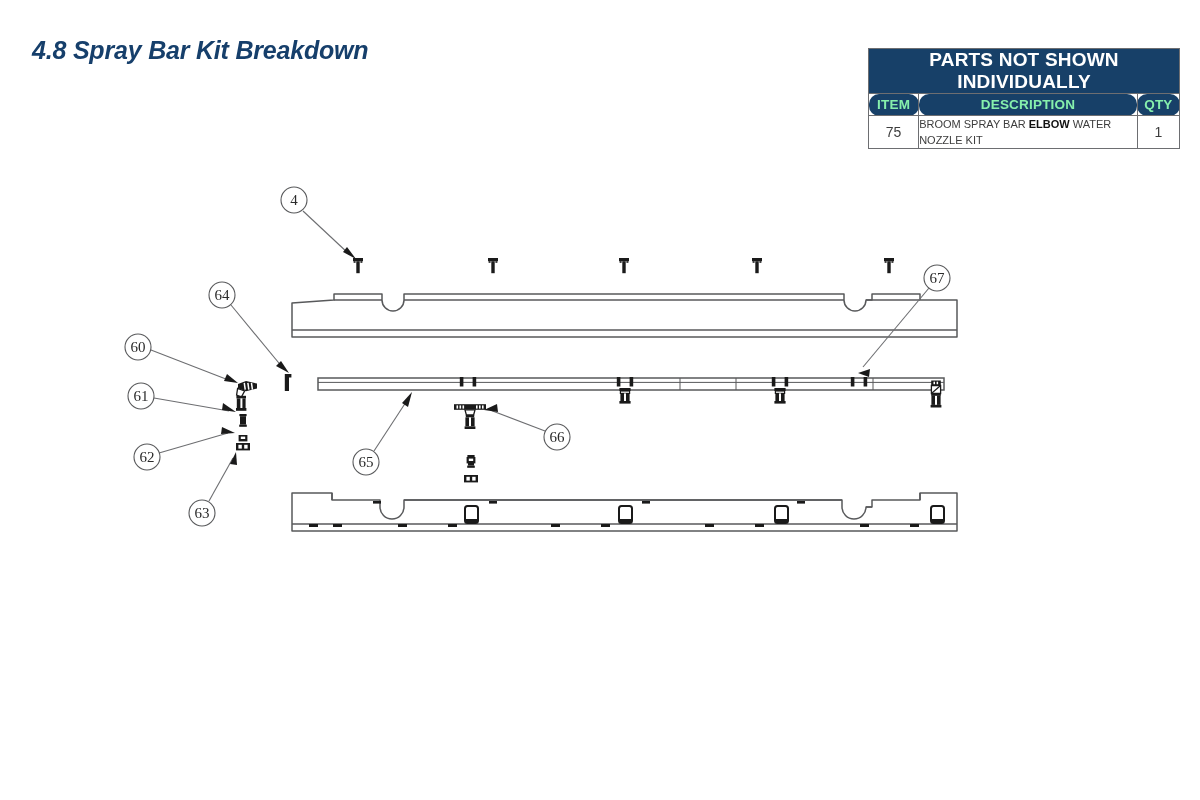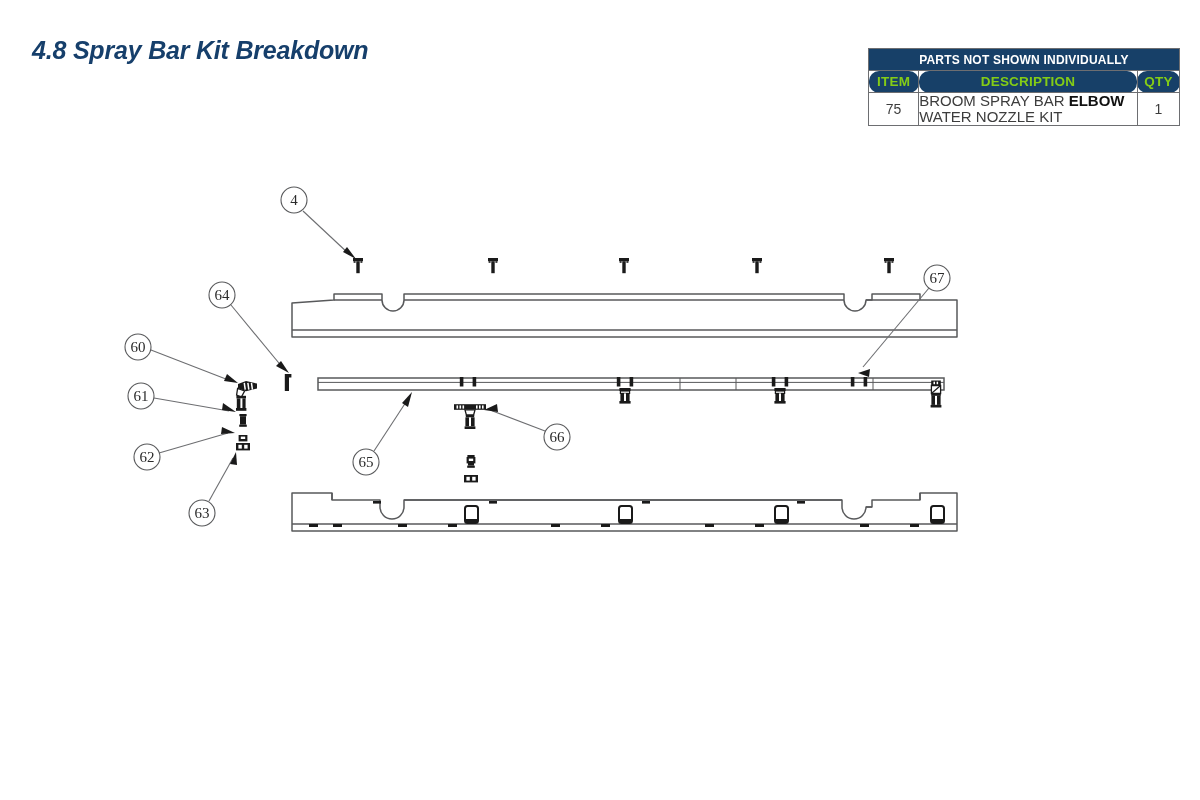--- a/index.html
+++ b/index.html
@@ -40,49 +40,49 @@
     table-layout: fixed;
   }
   #parts-table td, #parts-table th {
     border: 1px solid #6d6e71;
     padding: 0;
     vertical-align: middle;
   }
   .tbl-title {
     background: #174068;
     color: #ffffff;
-    font-size: 12px;
+    font-size: 19px;
     font-weight: bold;
     text-align: center;
     height: 21px;
     letter-spacing: 0.2px;
   }
   .tbl-head {
     background: #174068;
-    color: #84cc16;
+    color: #86efac;
     font-size: 13.5px;
     font-weight: bold;
     text-align: center;
     height: 21px;
     letter-spacing: 0.2px;
     border-radius: 10px;
   }
   .col-item { width: 50px; }
   .col-desc { width: 218px; }
   .col-qty  { width: 42px; }
 
   .cell-item {
     text-align: center;
     font-size: 14px;
     color: #3d3d3d;
     font-weight: normal;
   }
   .cell-desc {
     text-align: left;
-    font-size: 15px;
+    font-size: 11px;
     color: #3d3d3d;
     padding: 3px 0 4px 5px;
     line-height: 16px;
   }
   .cell-desc b { color: #111111; font-weight: bold; }
   .cell-qty {
     text-align: center;
     font-size: 14px;
     color: #3d3d3d;
   }

